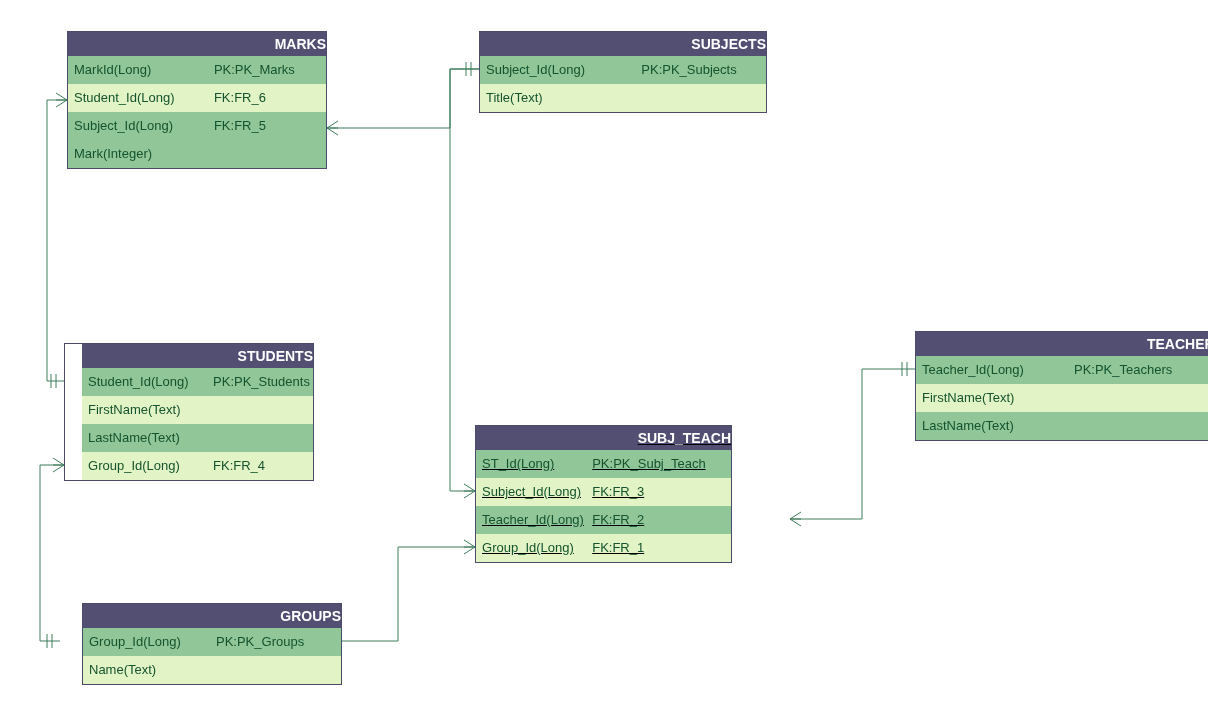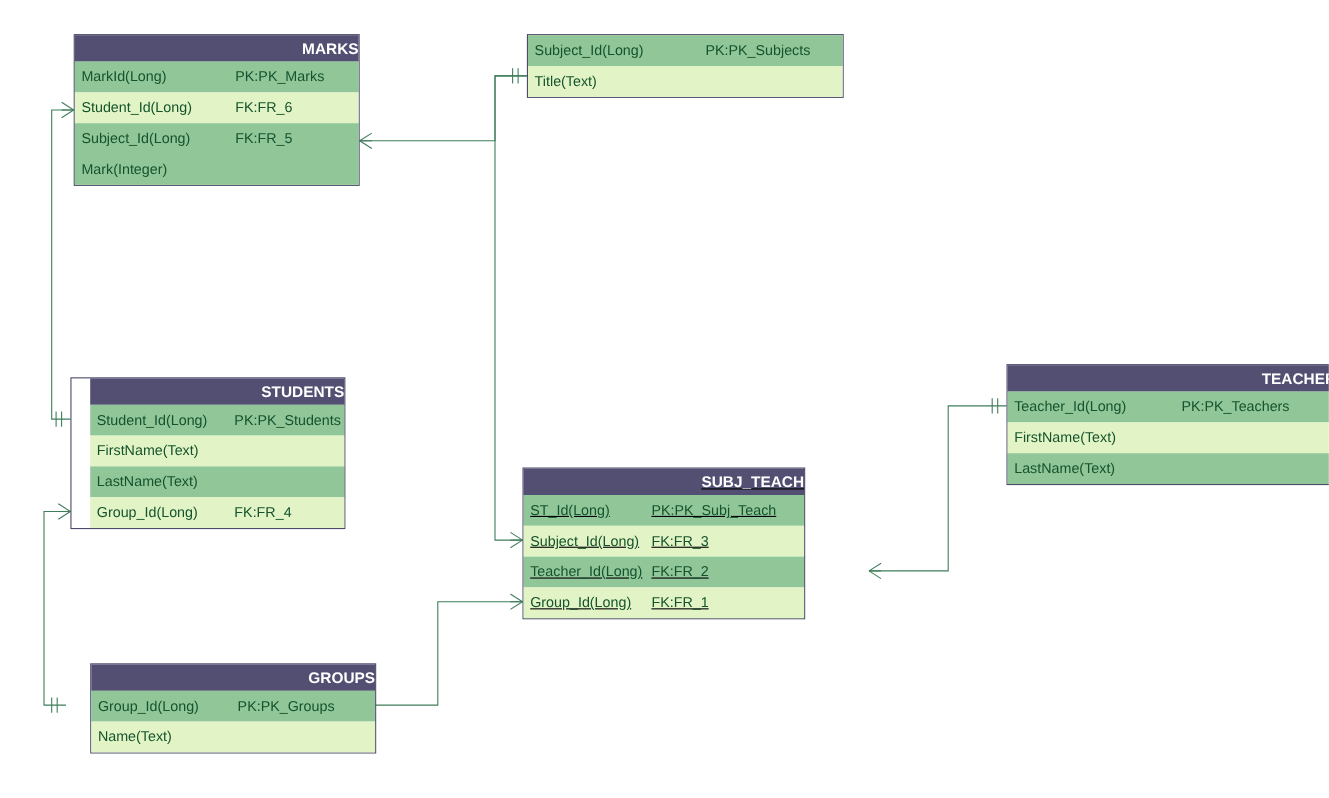--- a/index.html
+++ b/index.html
@@ -136,20 +136,21 @@
     <div class="col-name">Subject_Id(Long)</div>
     <div class="col-key">FK:FR_5</div>
   </div>
   <div class="entity-row dark">
     <div class="col-name">Mark(Integer)</div>
     <div class="col-key"></div>
   </div>
 </div>
 
 <div class="entity" style="left:479px; top:31px; width:288px;">
+  <div class="entity-header">SUBJECTS</div>
   <div class="entity-row dark">
     <div class="col-name">Subject_Id(Long)</div>
     <div class="col-key">PK:PK_Subjects</div>
   </div>
   <div class="entity-row light">
     <div class="col-name">Title(Text)</div>
     <div class="col-key"></div>
   </div>
 </div>
 

